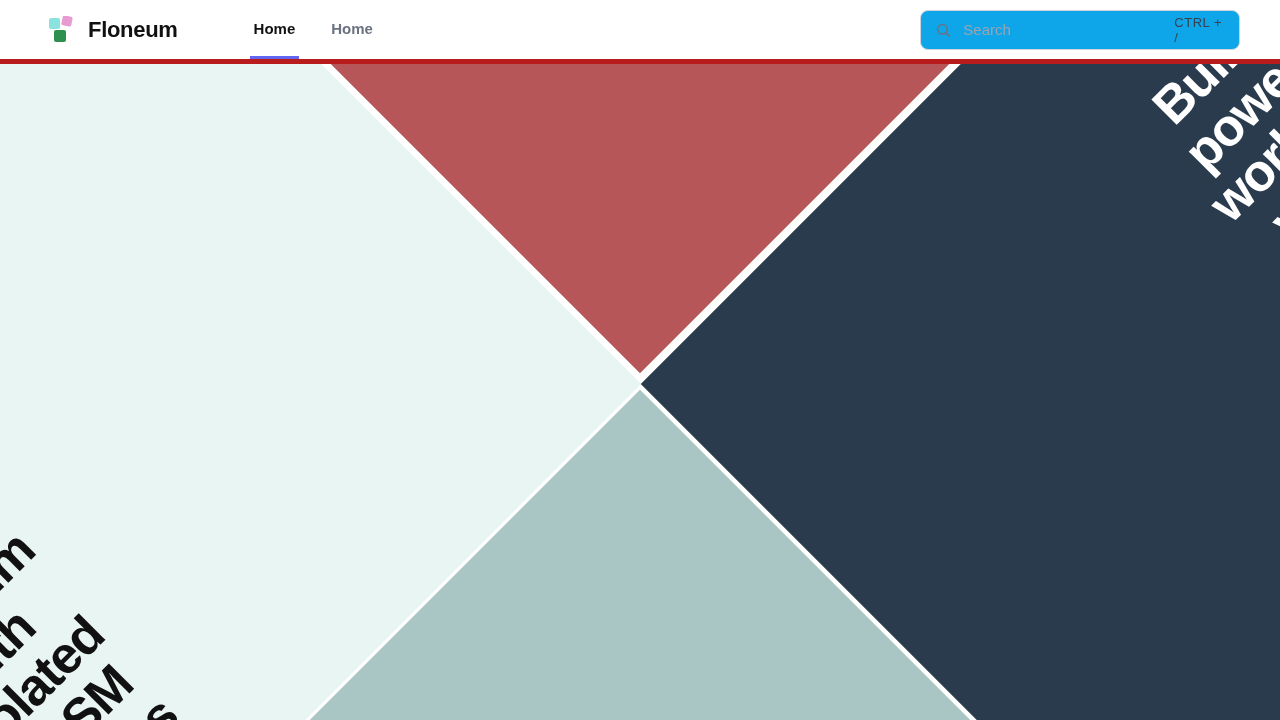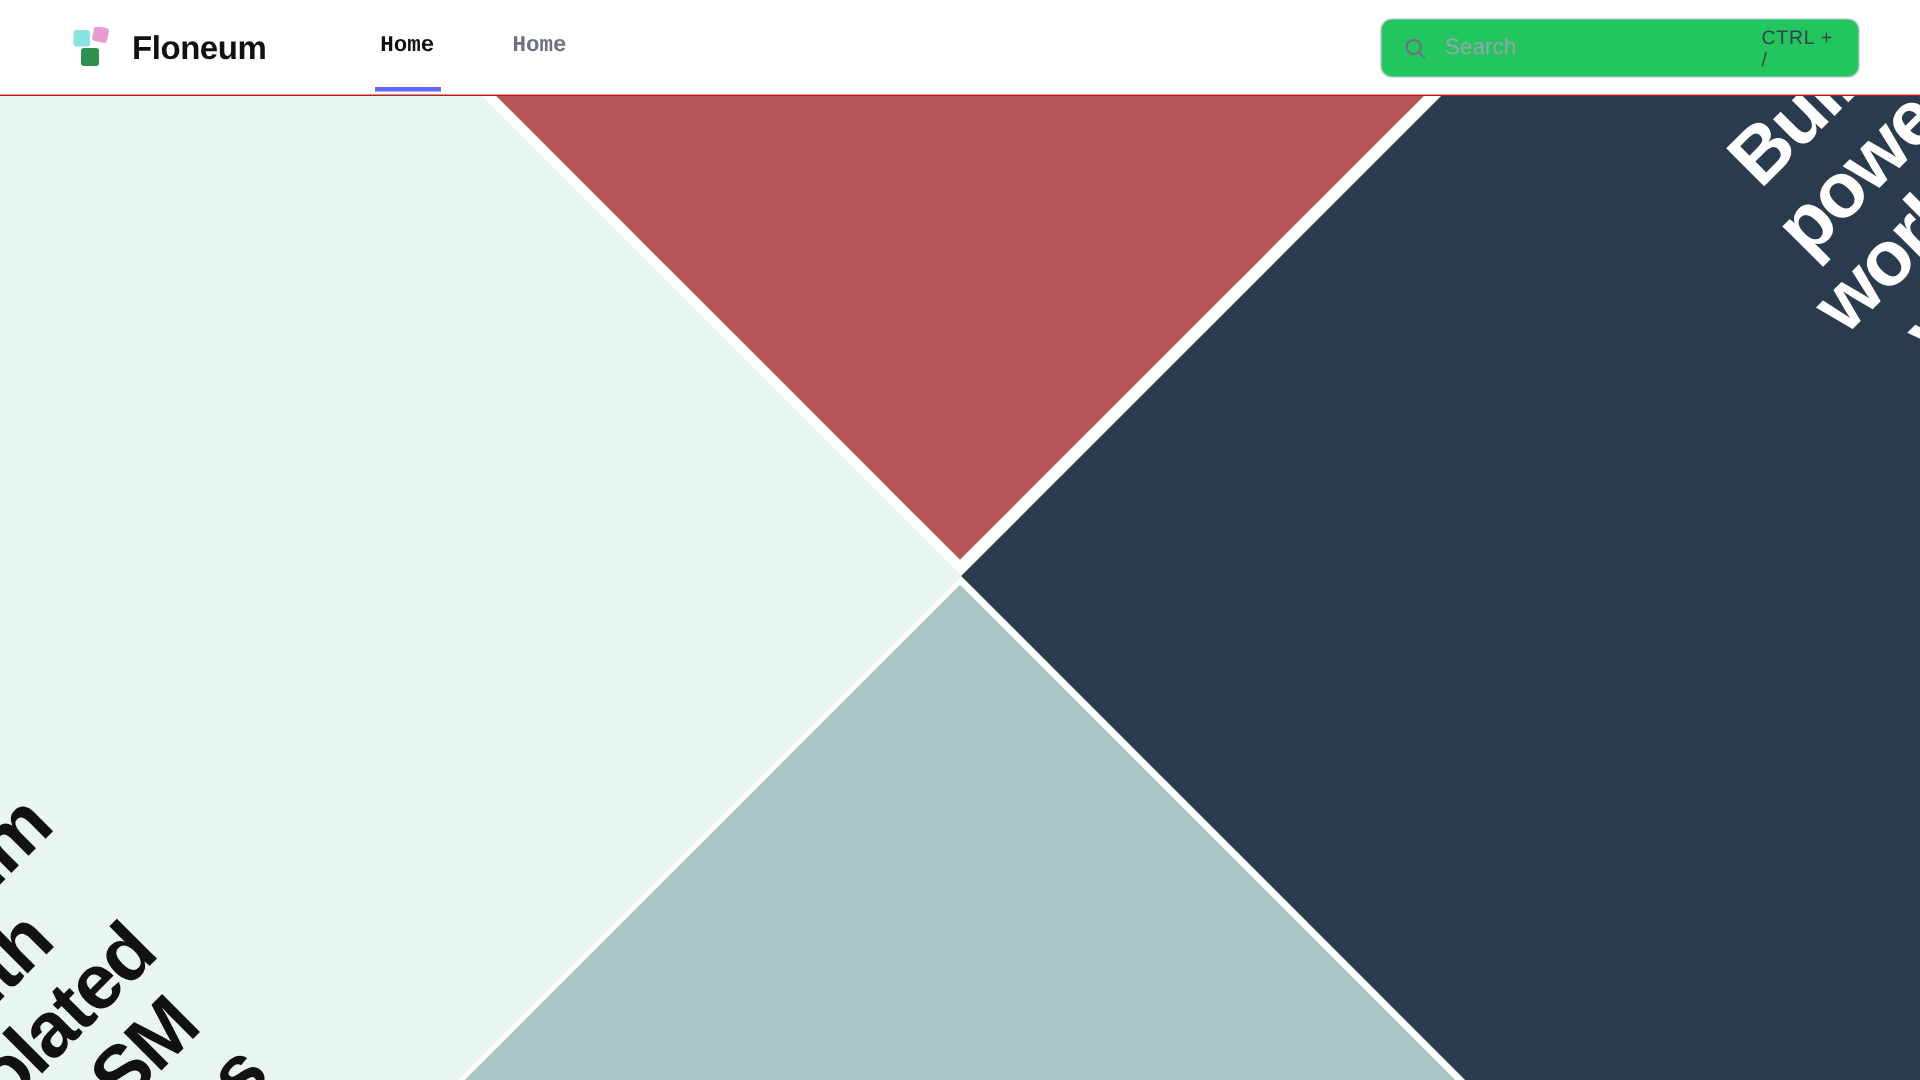--- a/index.html
+++ b/index.html
@@ -7,21 +7,21 @@
   font-family: -apple-system, BlinkMacSystemFont, "Segoe UI", Helvetica, Arial, sans-serif;
   width: 1280px;
   height: 720px;
   overflow: hidden;
   background: #fff;
 }
 
 
 .header {
   height: 64px;
-  border-bottom: 1px solid #b91c1c;
+  border-bottom: 5px solid #b91c1c;
   display: flex;
   align-items: center;
   padding: 0 40px 0 48px;
   background: #fff;
   position: relative;
   z-index: 10;
 }
 .logo-group {
   display: flex;
   align-items: center;
@@ -34,23 +34,22 @@
 }
 .logo-icon svg { width: 100%; height: 100%; }
 .brand-name {
   font-size: 22px;
   font-weight: 600;
   color: #111;
   letter-spacing: -0.3px;
 }
 .nav {
   display: flex;
-  gap: 44px;
+  gap: 28px;
   margin-left: 72px;
-  font-family: Liberation Mono, monospace;
 }
 .nav-item {
   font-size: 15px;
   font-weight: 600;
   color: #6b7280;
   padding: 20px 4px 19px;
   cursor: pointer;
   border-bottom: 3px solid transparent;
 }
 .nav-item.active {
@@ -62,21 +61,21 @@
 }
 .search-box {
   display: flex;
   align-items: center;
   width: 320px;
   height: 40px;
   border: 1px solid #d1d5db;
   border-radius: 8px;
   padding: 0 14px;
   gap: 12px;
-  background: #22c55e;
+  background: #0ea5e9;
 }
 .search-icon {
   width: 18px;
   height: 18px;
   color: #6b7280;
 }
 .search-input {
   flex: 1;
   border: none;
   outline: none;

